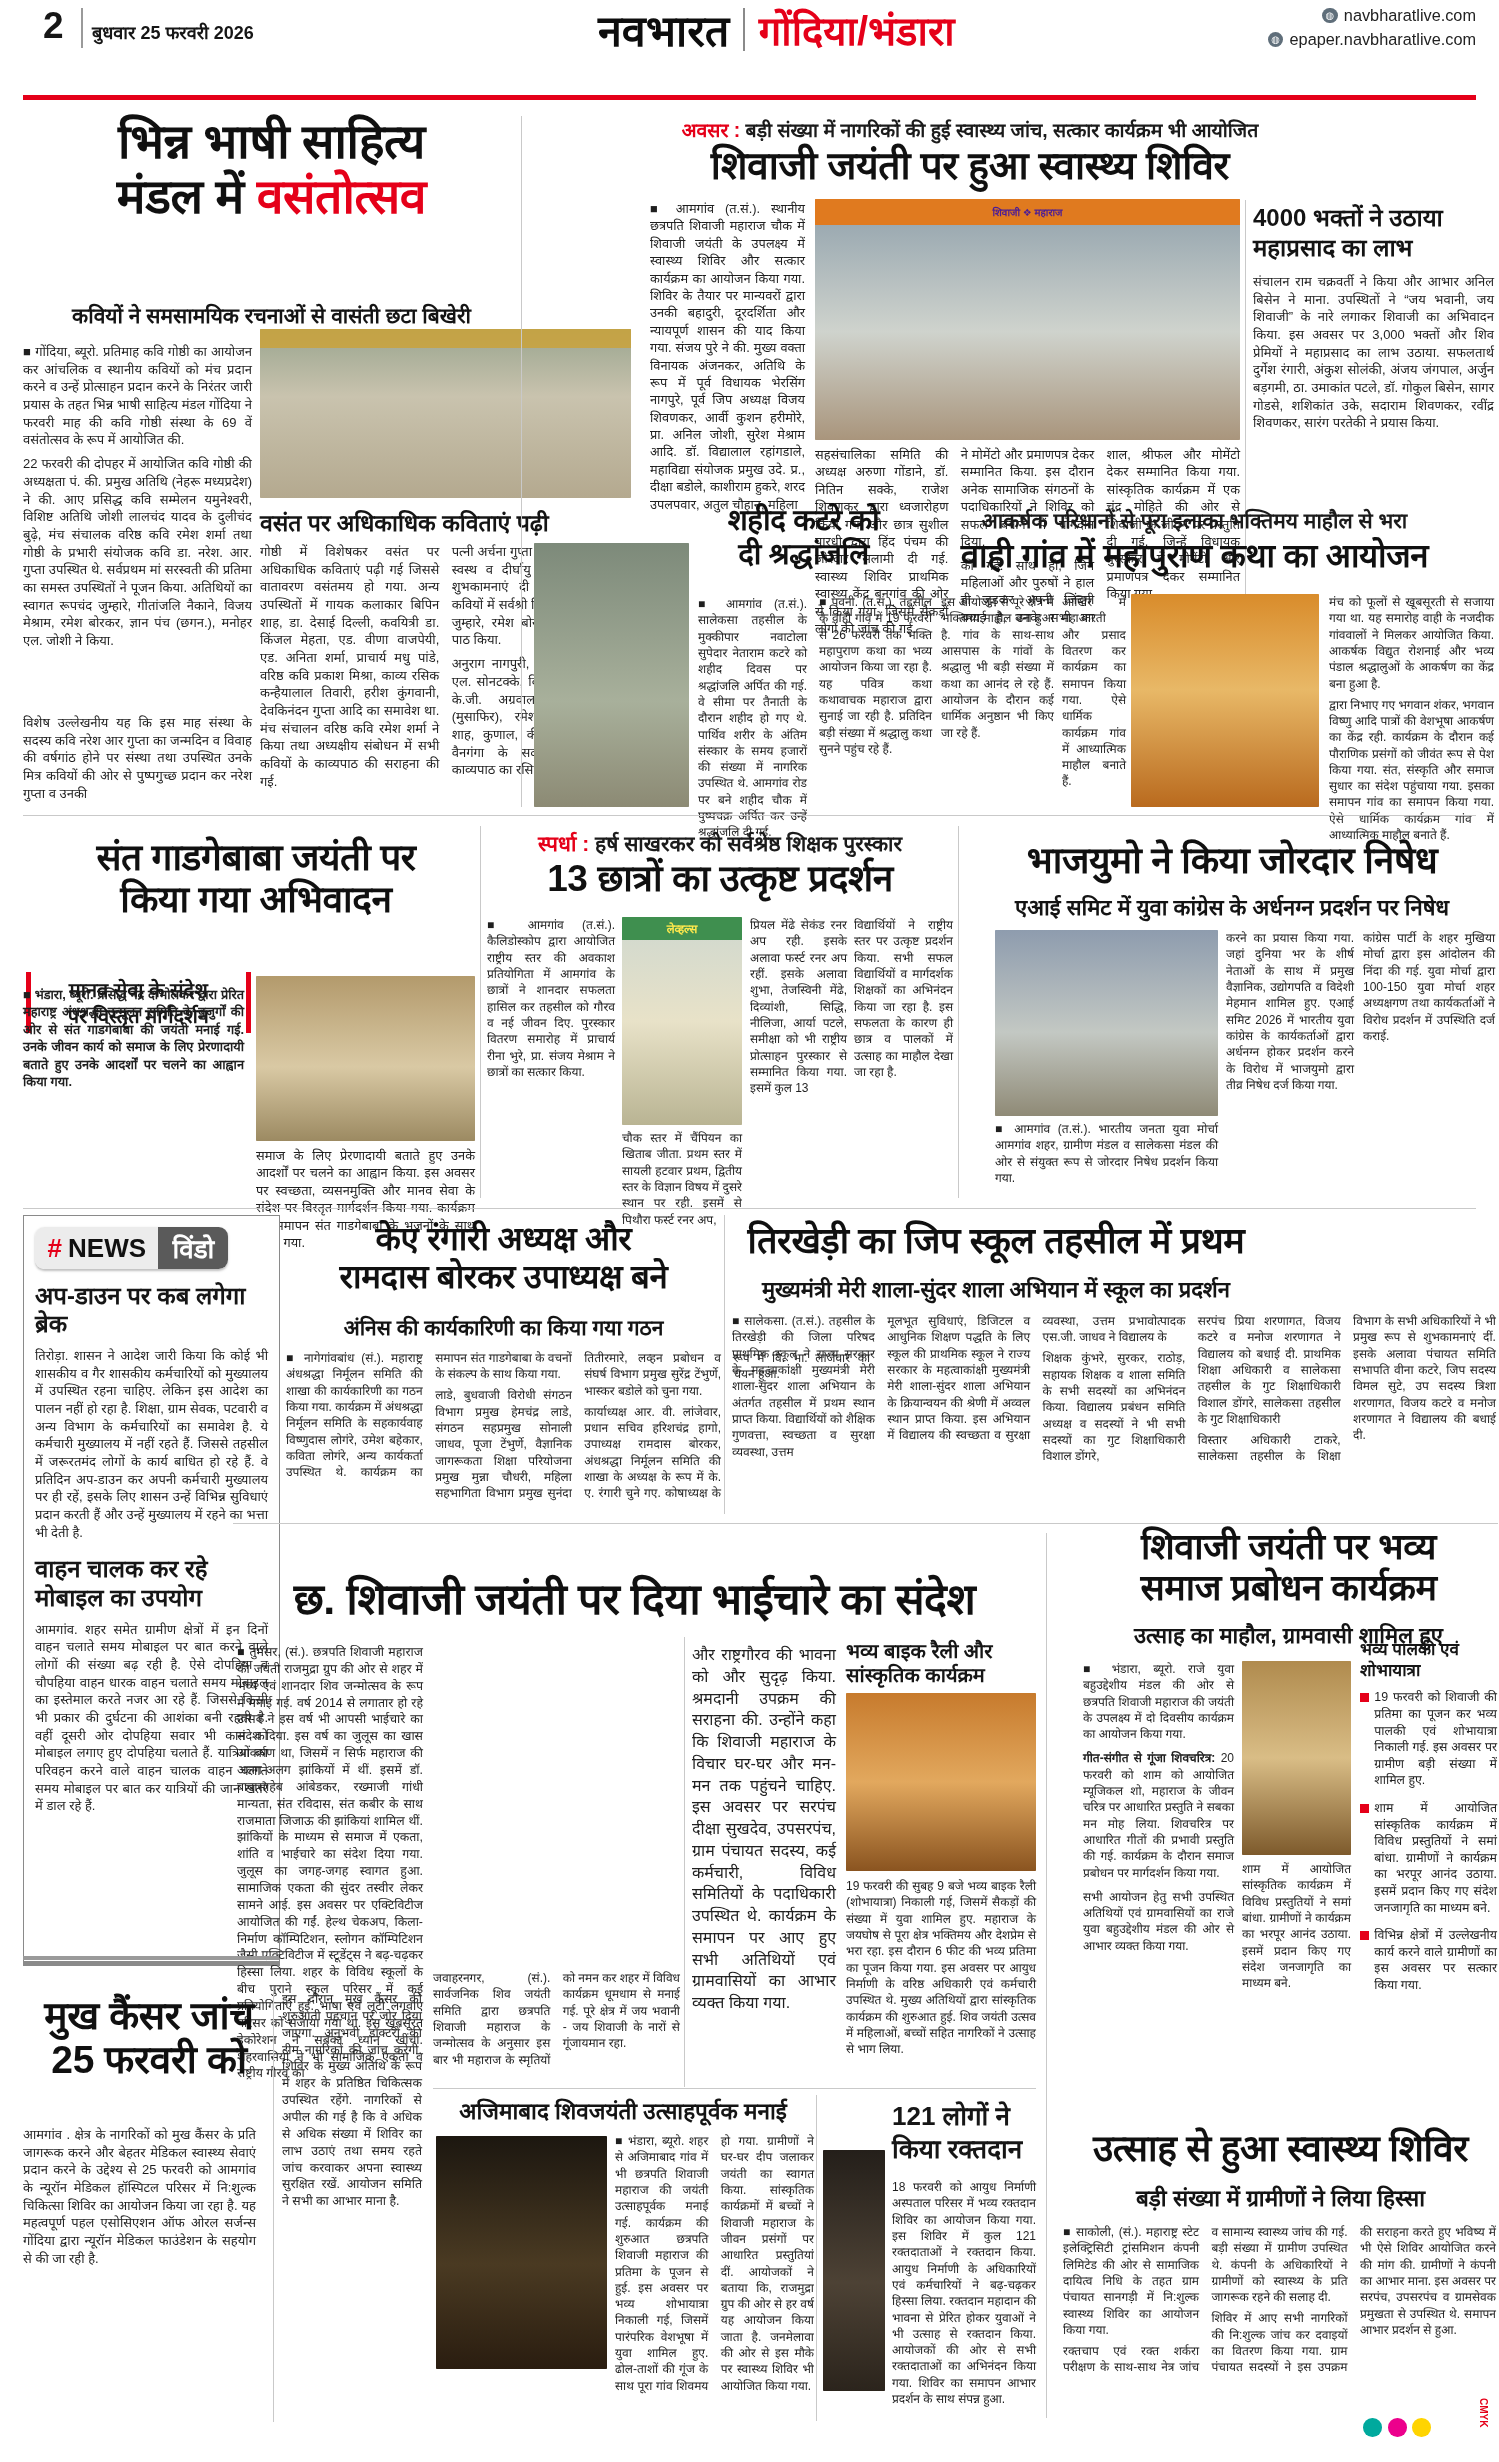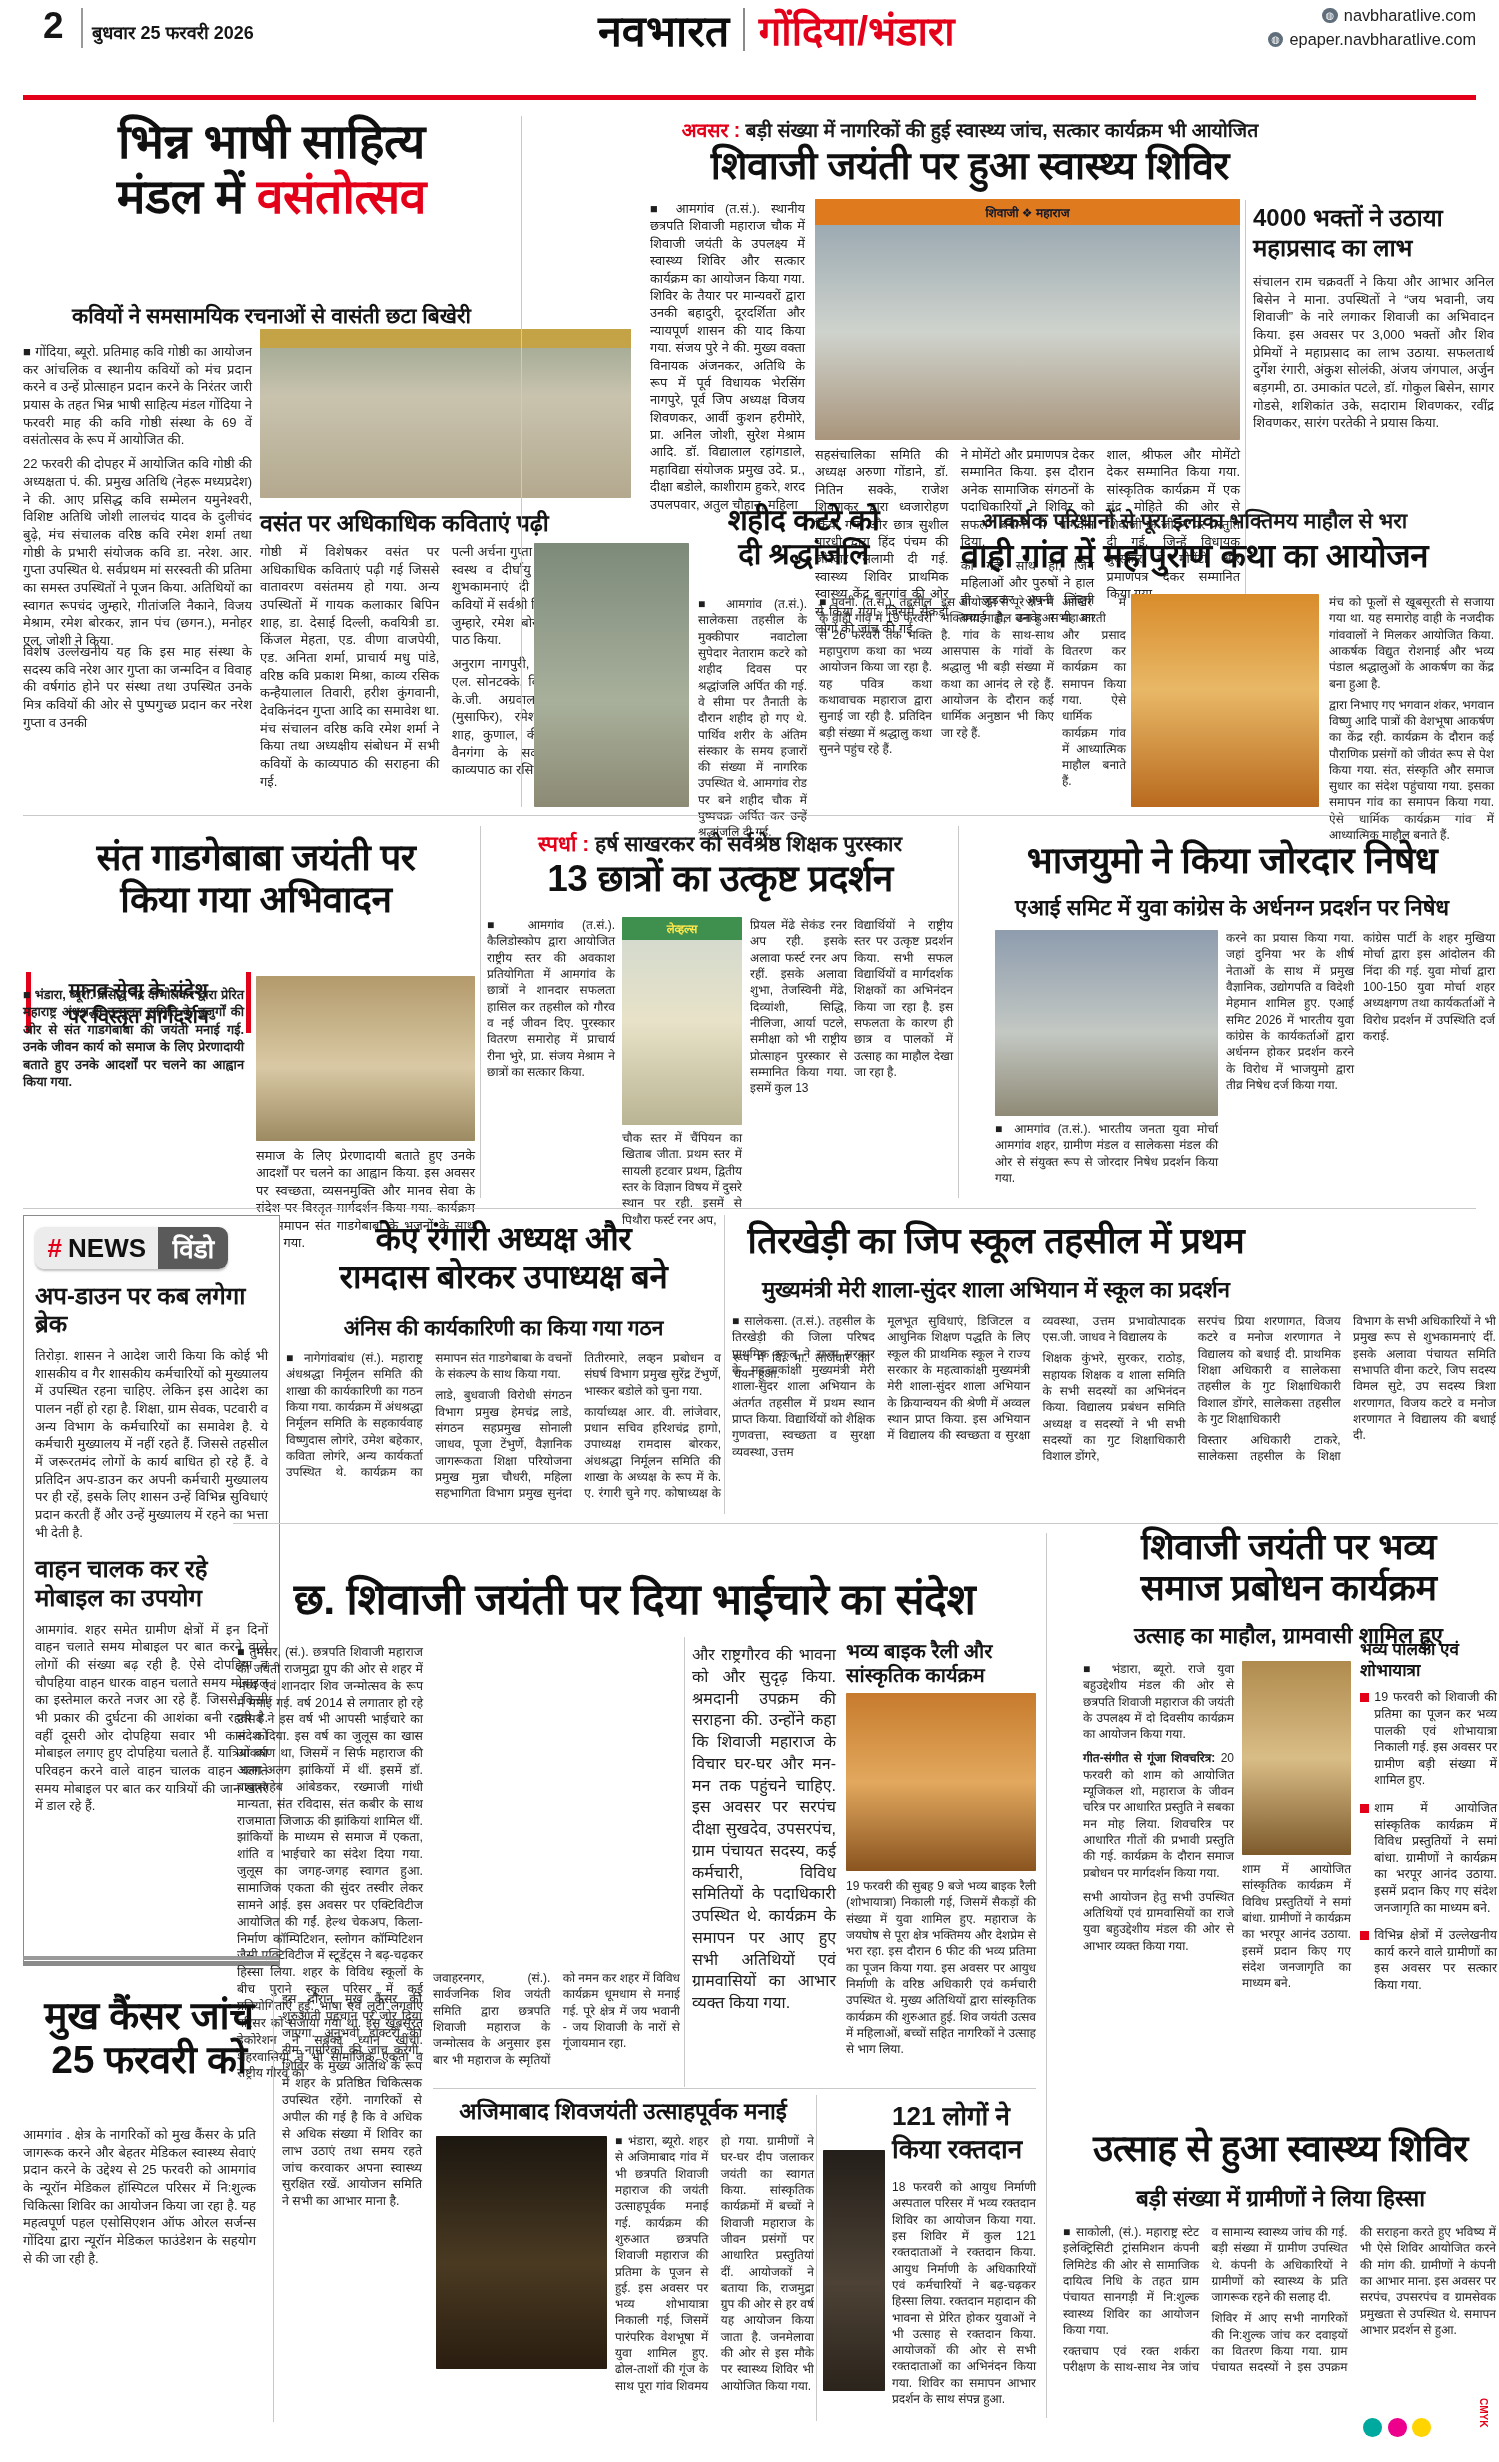--- a/index.html
+++ b/index.html
@@ -71,21 +71,21 @@
 
   <div class="abs hl" style="left:23px;top:115px;width:497px;font-size:48px;">
     <span>भिन्न भाषी साहित्य</span><br>
     <span>मंडल में </span><span class="red">वसंतोत्सव</span>
   </div>
   <div class="abs sub" style="left:23px;top:301px;width:497px;font-size:21px;">कवियों ने समसामयिक रचनाओं से वासंती छटा बिखेरी</div>
   <div class="abs body" style="left:23px;top:343px;width:229px;height:334px;">
     <div>■ गोंदिया, ब्यूरो. प्रतिमाह कवि गोष्ठी का आयोजन कर आंचलिक व स्थानीय कवियों को मंच प्रदान करने व उन्हें प्रोत्साहन प्रदान करने के निरंतर जारी प्रयास के तहत भिन्न भाषी साहित्य मंडल गोंदिया ने फरवरी माह की कवि गोष्ठी संस्था के 69 वें वसंतोत्सव के रूप में आयोजित की.</div>
     <div style="margin-top:6.2px;">22 फरवरी की दोपहर में आयोजित कवि गोष्ठी की अध्यक्षता पं. की. प्रमुख अतिथि (नेहरू मध्यप्रदेश) ने की. आए प्रसिद्ध कवि सम्मेलन यमुनेश्वरी, विशिष्ट अतिथि जोशी लालचंद यादव के दुलीचंद बुढ़े, मंच संचालक वरिष्ठ कवि रमेश शर्मा तथा गोष्ठी के प्रभारी संयोजक कवि डा. नरेश. आर. गुप्ता उपस्थित थे. सर्वप्रथम मां सरस्वती की प्रतिमा का समस्त उपस्थितों ने पूजन किया. अतिथियों का स्वागत रूपचंद जुम्हारे, गीतांजलि नैकाने, विजय मेश्राम, रमेश बोरकर, ज्ञान पंच (छगन.), मनोहर एल. जोशी ने किया.</div>
   </div>
-  <div class="abs body" style="left:23px;top:643px;width:229px;height:124px;">
+  <div class="abs body" style="left:23px;top:714px;width:229px;height:124px;">
     <div>विशेष उल्लेखनीय यह कि इस माह संस्था के सदस्य कवि नरेश आर गुप्ता का जन्मदिन व विवाह की वर्षगांठ होने पर संस्था तथा उपस्थित उनके मित्र कवियों की ओर से पुष्पगुच्छ प्रदान कर नरेश गुप्ता व उनकी</div>
   </div>
   <div class="photo" style="left:260px;top:329px;width:371px;height:169px;background:linear-gradient(180deg,#9aa58f 0%,#c9c3ae 40%,#b4a98f 100%);">
     <div class="strip" style="top:0;height:18.6px;background:#caa23a;opacity:.85;"></div>
   </div>
   <div class="abs sub" style="left:260px;top:506px;width:371px;font-size:23px;text-align:left;">वसंत पर अधिकाधिक कविताएं पढ़ी</div>
   <div class="abs body cols2" style="left:260px;top:543px;width:371px;height:264px;">
     <div>गोष्ठी में विशेषकर वसंत पर अधिकाधिक कविताएं पढ़ी गई जिससे वातावरण वसंतमय हो गया. अन्य उपस्थितों में गायक कलाकार बिपिन शाह, डा. देसाई दिल्ली, कवयित्री डा. किंजल मेहता, एड. वीणा वाजपेयी, एड. अनिता शर्मा, प्राचार्य मधु पांडे, वरिष्ठ कवि प्रकाश मिश्रा, काव्य रसिक कन्हैयालाल तिवारी, हरीश कुंगवानी, देवकिनंदन गुप्ता आदि का समावेश था. मंच संचालन वरिष्ठ कवि रमेश शर्मा ने किया तथा अध्यक्षीय संबोधन में सभी कवियों के काव्यपाठ की सराहना की गई.</div>
     <div style="margin-top:6.2px;">पत्नी अर्चना गुप्ता का सत्कार कर उनके स्वस्थ व दीर्घायु दाम्पत्य जीवन की शुभकामनाएं दी गईं. पश्चात अन्य कवियों में सर्वश्री विजय मेश्राम, रूपचंद जुम्हारे, रमेश बोरकर आदि ने काव्य पाठ किया.</div>
     <div style="margin-top:6.2px;">अनुराग नागपुरी, टी. एल. खान, सी. एल. सोनटक्के, किसानलाल रिले गुरू, के.जी. अग्रवाल, मनोज बोरकर (मुसाफिर), रमेश शर्मा, कर्मवीरजी शाह, कुणाल, कीर्ति आनंदी, भारती वैनगंगा के सदस्य यमुनेश्वरी के काव्यपाठ का रसिकों ने आनंद उठाया.</div>
@@ -96,21 +96,21 @@
   <div class="abs kick" style="left:543px;top:116px;width:854px;font-size:19.4px;">
     <span class="red">अवसर :</span>
     <span>बड़ी संख्या में नागरिकों की हुई स्वास्थ्य जांच, सत्कार कार्यक्रम भी आयोजित</span>
   </div>
   <div class="abs hl" style="left:543px;top:144px;width:854px;font-size:39px;">शिवाजी जयंती पर हुआ स्वास्थ्य शिविर</div>
   <div class="abs body" style="left:650px;top:200px;width:155px;height:605px;font-size:12.8px;">
     <div>■ आमगांव (त.सं.). स्थानीय छत्रपति शिवाजी महाराज चौक में शिवाजी जयंती के उपलक्ष्य में स्वास्थ्य शिविर और सत्कार कार्यक्रम का आयोजन किया गया. शिविर के तैयार पर मान्यवरों द्वारा उनकी बहादुरी, दूरदर्शिता और न्यायपूर्ण शासन की याद किया गया. संजय पुरे ने की. मुख्य वक्ता विनायक अंजनकर, अतिथि के रूप में पूर्व विधायक भेरसिंग नागपुरे, पूर्व जिप अध्यक्ष विजय शिवणकर, आर्वी कुशन हरीमोरे, प्रा. अनिल जोशी, सुरेश मेश्राम आदि. डॉ. विद्यालाल रहांगडाले, महाविद्या संयोजक प्रमुख उदे. प्र., दीक्षा बडोले, काशीराम हुकरे, शरद उपलपवार, अतुल चौहान, महिला</div>
   </div>
   <div class="photo" style="left:815px;top:199px;width:425px;height:241px;background:linear-gradient(180deg,#8fa0ab 0%,#cfd3cd 55%,#a9957c 100%);">
     <div class="strip" style="top:0;height:26px;background:#e07a1f;display:flex;align-items:center;justify-content:center;">
-      <span style="color:#0f172a;font-weight:800;font-size:12px;">शिवाजी ❖ महाराज</span>
+      <span style="color:#4c1d95;font-weight:800;font-size:10px;">शिवाजी ❖ महाराज</span>
     </div>
   </div>
   <div class="abs body cols3" style="left:815px;top:446px;width:425px;height:361px;font-size:12.8px;">
     <div>सहसंचालिका समिति की अध्यक्ष अरुणा गोंडाने, डॉ. नितिन सक्के, राजेश शिवणकर द्वारा ध्वजारोहण किया गया और छात्र सुशील पारधी द्वारा हिंद पंचम की जोरदार सलामी दी गई. स्वास्थ्य शिविर प्राथमिक स्वास्थ्य केंद्र बनगांव की ओर से किया गया, जिसमें सैकड़ों लोगों की जांच की गई.</div>
     <div style="margin-top:6.2px;">ने मोमेंटो और प्रमाणपत्र देकर सम्मानित किया. इस दौरान अनेक सामाजिक संगठनों के पदाधिकारियों ने शिविर को सफल बनाने में योगदान दिया.</div>
     <div style="margin-top:6.2px;">की गई. साथ ही, जिन महिलाओं और पुरुषों ने हाल ही जुड़कर अपनी जिंदगी बचाई है, उनके सभी का शाल, श्रीफल और मोमेंटो देकर सम्मानित किया गया. सांस्कृतिक कार्यक्रम में एक चंद्र मोहिते की ओर से शिवाजी के जीवन पर प्रस्तुति दी गई, जिन्हें विधायक पुरस्कार में मोमेंटो और प्रमाणपत्र देकर सम्मानित किया गया.</div>
   </div>
   <div class="vline" style="left:1245px;top:200px;height:607px;"></div>
   <div class="abs sub" style="left:1253px;top:203px;width:241px;font-size:24px;text-align:left;line-height:1.25;">
     <span>4000 भक्तों ने उठाया महाप्रसाद का लाभ</span>

